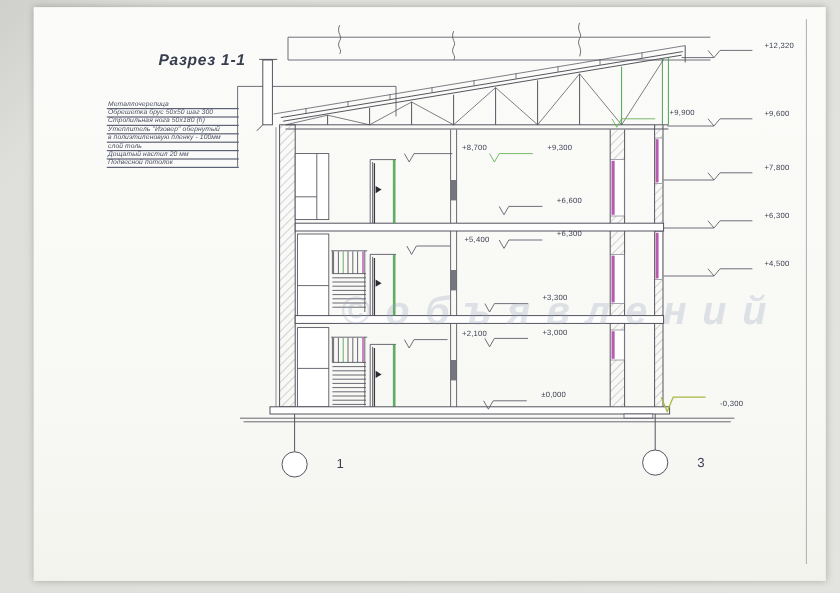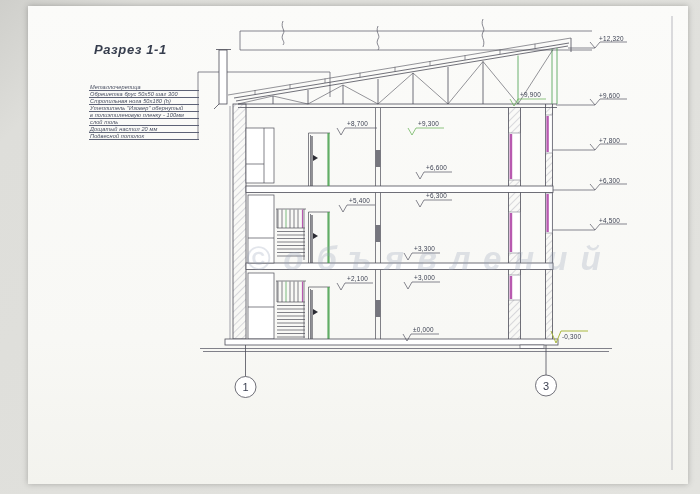--- a/index.html
+++ b/index.html
@@ -3,21 +3,21 @@
 <meta charset="utf-8">
 <style>
   html,body{margin:0;padding:0;}
   body{background:#d7d7d3;font-family:"Liberation Sans",sans-serif;}
   #stage{position:relative;width:700px;height:494px;overflow:hidden;
          background:linear-gradient(135deg,#cfcfcb 0%,#dededa 12%,#e3e3df 100%);}
   #sheet{position:absolute;left:28px;top:6px;width:660px;height:478px;
          background:linear-gradient(180deg,#fbfbf9 0%,#f8f8f5 70%,#f3f3ee 100%);
          box-shadow:0 0 6px rgba(0,0,0,.25);}
   svg.lines{position:absolute;left:0;top:0;width:700px;height:494px;}
-  .txt{position:absolute;color:#3c4152;white-space:nowrap;}
+  .txt{position:absolute;color:#3c4152;white-space:nowrap;margin-left:38px;}
   .title{font-size:13px;font-weight:bold;font-style:italic;color:#373e4e;letter-spacing:.6px;}
   .note-row{position:absolute;left:89px;width:110px;height:7px;
             border-bottom:.6px solid #5d6276;}
   .note-row span{position:absolute;left:1px;bottom:.5px;font-size:5.6px;font-style:italic;
             color:#474d60;letter-spacing:.1px;}
   .ev{font-size:6.4px;letter-spacing:.2px;color:#3a3f50;}
   .axis-num{font-size:11px;color:#3a3f50;text-align:center;width:22px;}
   .watermark{font-size:33px;font-weight:bold;letter-spacing:13px;
              color:rgba(152,160,182,.28);font-style:italic;text-align:center;}
 </style>

